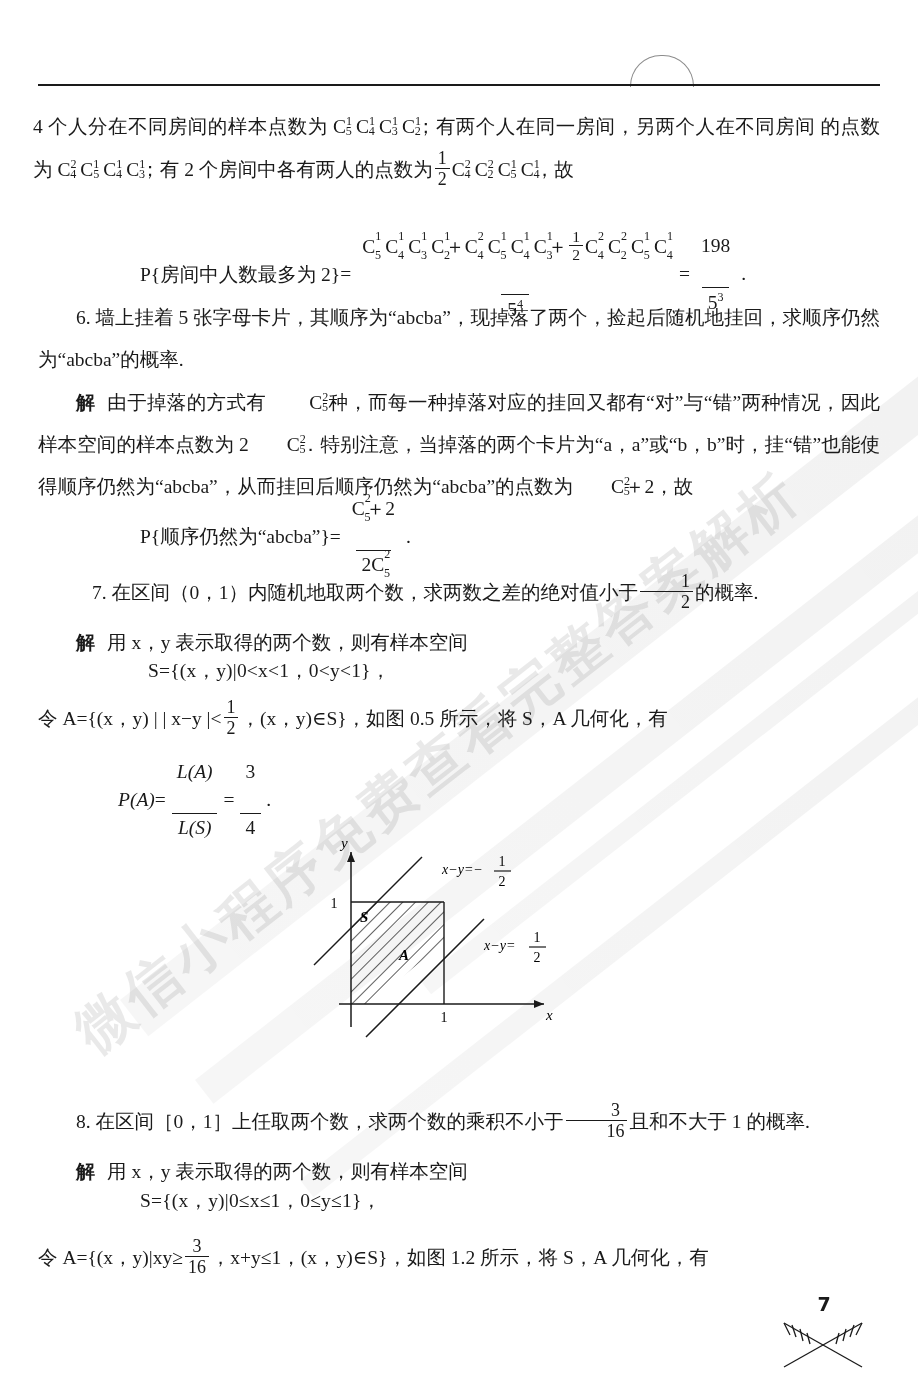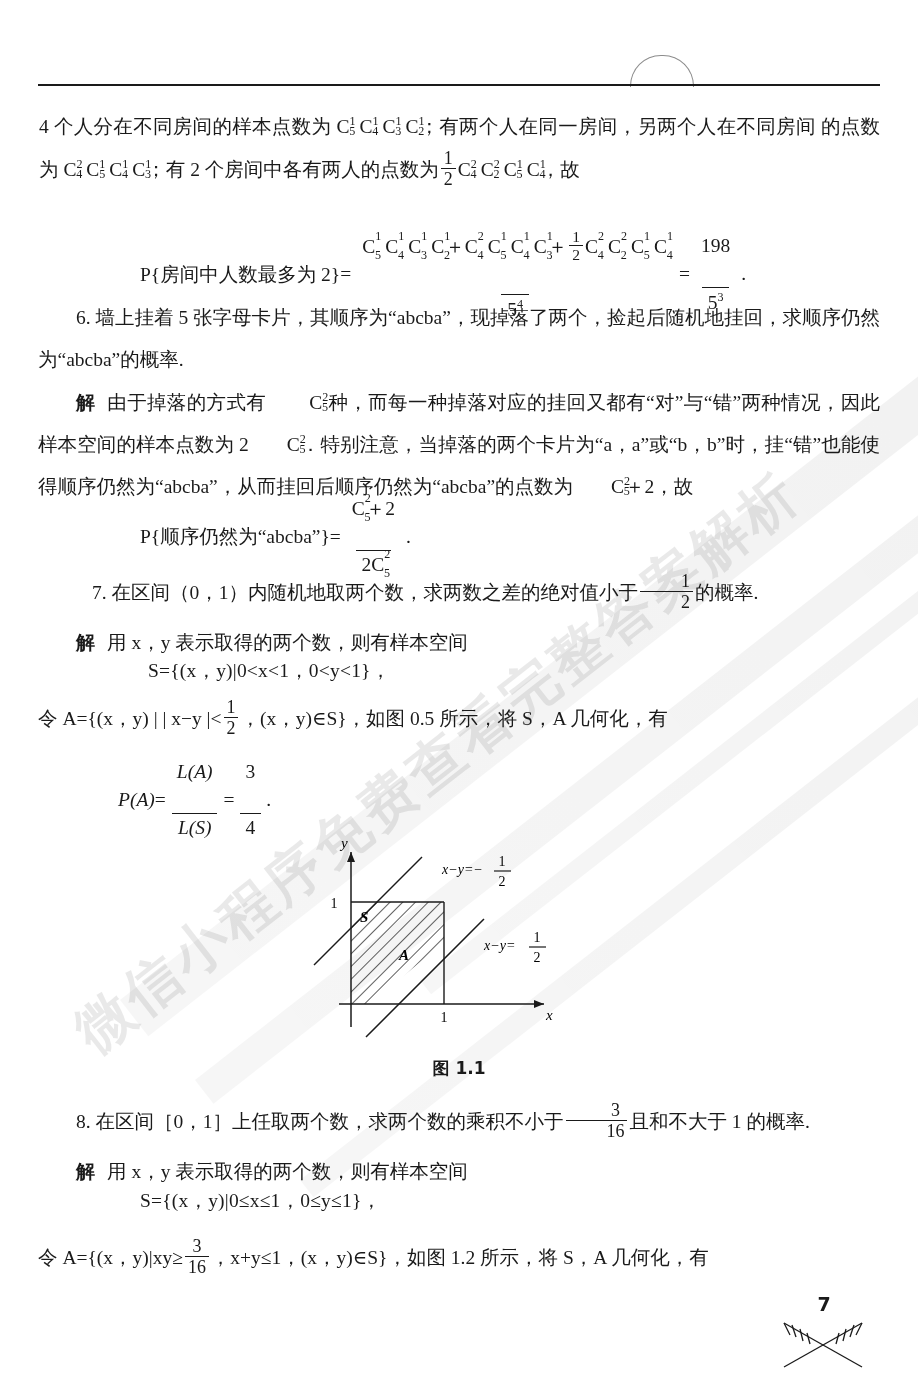--- a/index.html
+++ b/index.html
@@ -199,21 +199,21 @@
   <div class="wm-text" style="left:60px; top:1010px; font-size:56px; transform:rotate(-38deg);">微信小程序免费查看完整答案解析</div>
 </div>
 
 <div class="page">
 
   <div class="runhead">
     <div class="runhead-arc"></div>
     <div class="runhead-rule"></div>
   </div>
 
-  <div class="para" style="top:106px; left:39px; right:38px;">
+  <div class="para" style="top:106px; left:33px; right:38px;">
     <span>4 个人分在不同房间的样本点数为</span>
     <span class="comb"><span class="c">C</span><span class="sub">5</span><span class="sup">1</span></span><span class="combspace"></span><span class="comb"><span class="c">C</span><span class="sub">4</span><span class="sup">1</span></span><span class="combspace"></span><span class="comb"><span class="c">C</span><span class="sub">3</span><span class="sup">1</span></span><span class="combspace"></span><span class="comb"><span class="c">C</span><span class="sub">2</span><span class="sup">1</span></span><span>；有两个人在同一房间，另两个人在不同房间</span>
     <span>的点数为</span>
     <span class="comb"><span class="c">C</span><span class="sub">4</span><span class="sup">2</span></span><span class="combspace"></span><span class="comb"><span class="c">C</span><span class="sub">5</span><span class="sup">1</span></span><span class="combspace"></span><span class="comb"><span class="c">C</span><span class="sub">4</span><span class="sup">1</span></span><span class="combspace"></span><span class="comb"><span class="c">C</span><span class="sub">3</span><span class="sup">1</span></span><span>；有 2 个房间中各有两人的点数为</span><span class="frac big"><span class="num">1</span><span class="den">2</span></span><span class="comb"><span class="c">C</span><span class="sub">4</span><span class="sup">2</span></span><span class="combspace"></span><span class="comb"><span class="c">C</span><span class="sub">2</span><span class="sup">2</span></span><span class="combspace"></span><span class="comb"><span class="c">C</span><span class="sub">5</span><span class="sup">1</span></span><span class="combspace"></span><span class="comb"><span class="c">C</span><span class="sub">4</span><span class="sup">1</span></span><span>，故</span>
   </div>
 
   <div class="display-eq" style="top:228px; left:140px;">
     <span class="eqline">
       <span>P{房间中人数最多为 2}</span>
       <span>=</span>
@@ -331,21 +331,20 @@
         <text x="208" y="54" font-family="Liberation Serif, serif" font-size="14" text-anchor="middle">2</text>
       </g>
 
       <g>
         <text x="190" y="118" font-family="Liberation Serif, serif" font-style="italic" font-size="14">x−y=</text>
         <text x="243" y="110" font-family="Liberation Serif, serif" font-size="14" text-anchor="middle">1</text>
         <line x1="235" y1="115" x2="252" y2="115" stroke="#1a1a1a" stroke-width="1.2"></line>
         <text x="243" y="130" font-family="Liberation Serif, serif" font-size="14" text-anchor="middle">2</text>
       </g>
     </svg>
-    <div class="fig-caption" style="margin-top:6px;">图 1.1</div>
   </div>
 
   <div class="para indent" style="top:1100px; left:38px; right:38px;">
     <span>8.</span>
     <span>在区间［0，1］上任取两个数，求两个数的乘积不小于</span><span class="frac big"><span class="num">3</span><span class="den">16</span></span><span>且和不大于 1 的概率.</span>
   </div>
 
   <div class="para indent" style="top:1150px; left:38px; right:38px;">
     <span class="lbl-solve">解</span><span>用 x，y 表示取得的两个数，则有样本空间</span>
   </div>

